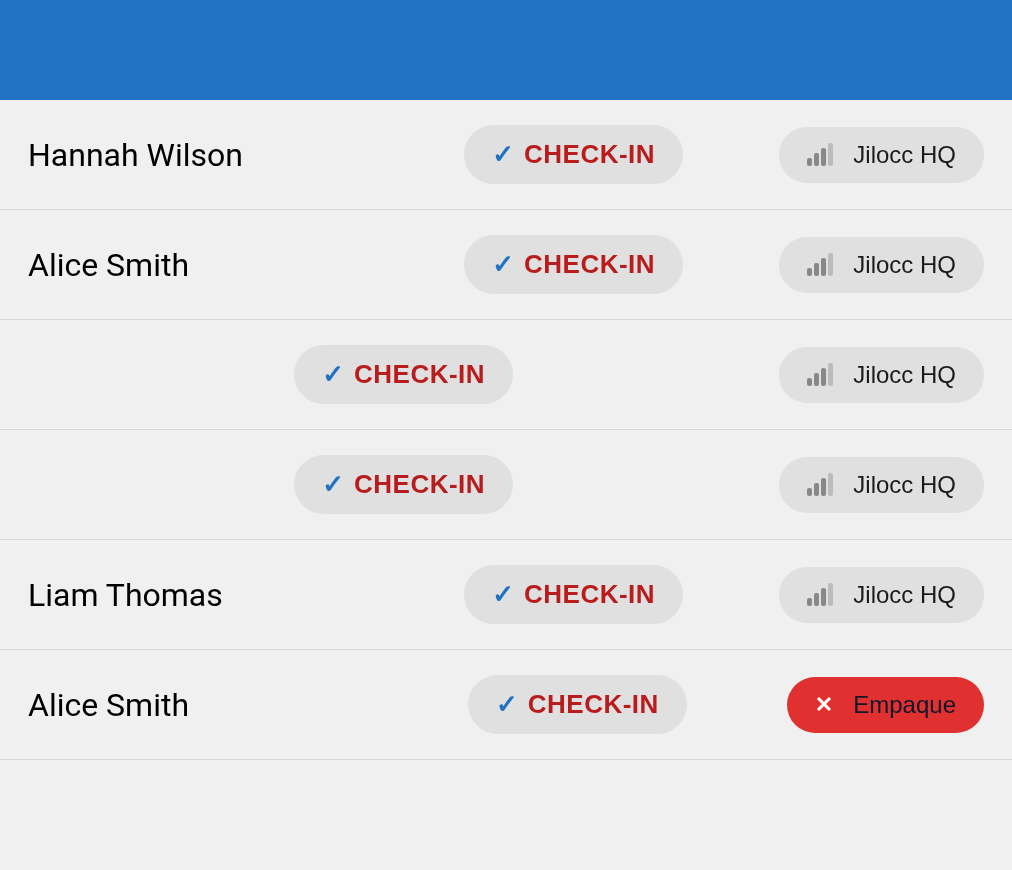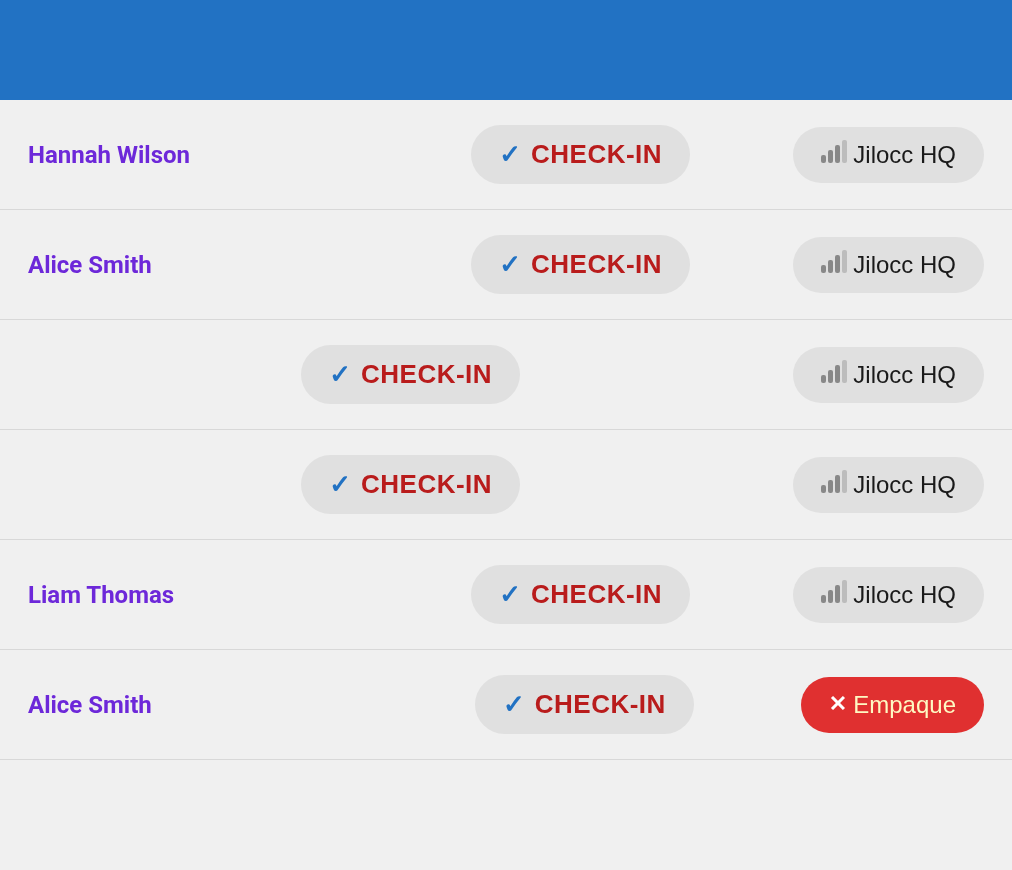--- a/index.html
+++ b/index.html
@@ -30,23 +30,23 @@
     .list-item {
       display: flex;
       align-items: center;
       padding: 0 28px;
       height: 110px;
       border-bottom: 1px solid #d8d8d8;
       background: #f0f0f0;
     }
 
     .person-name {
-      font-size: 24px;
-      font-weight: 700;
-      color: #6d28d9;
+      font-size: 32px;
+      font-weight: 400;
+      color: #000000;
       flex: 0 0 340px;
     }
 
     .checkin-btn {
       display: flex;
       align-items: center;
       gap: 10px;
       background: #e0e0e0;
       border: none;
       border-radius: 50px;
@@ -64,22 +64,22 @@
 
     .checkin-label {
       font-size: 26px;
       font-weight: 700;
       color: #b91c1c;
       letter-spacing: 0.5px;
     }
 
     .location-btn {
       display: flex;
-      align-items: flex-start;
-      gap: 6px;
+      align-items: center;
+      gap: 20px;
       background: #e0e0e0;
       border: none;
       border-radius: 50px;
       padding: 14px 28px;
       cursor: pointer;
       flex: 0 0 auto;
     }
 
     .location-btn.red {
       background: #e03030;
@@ -103,21 +103,21 @@
     .bar3 { height: 18px; }
     .bar4 { height: 23px; opacity: 0.4; }
 
     .location-label {
       font-size: 24px;
       font-weight: 400;
       color: #1a1a1a;
     }
 
     .location-label.white {
-      color: #fef9c3;
+      color: #0f172a;
     }
 
     .x-icon {
       color: #fff;
       font-size: 22px;
       font-weight: bold;
     }
 
     .spacer {
       flex: 1;

